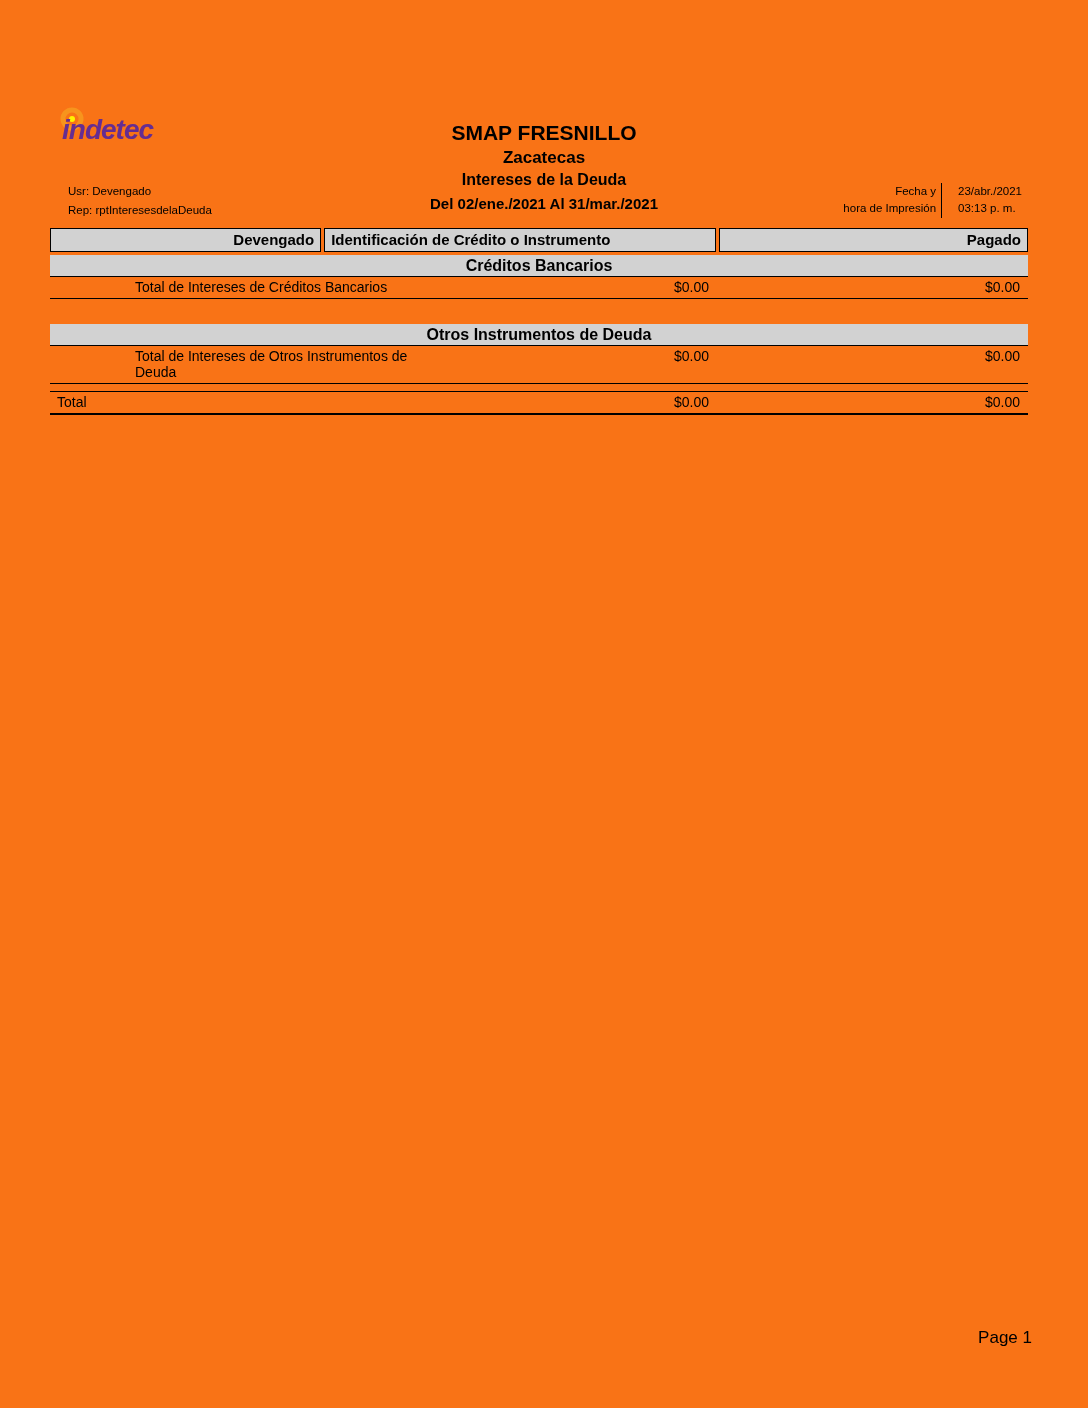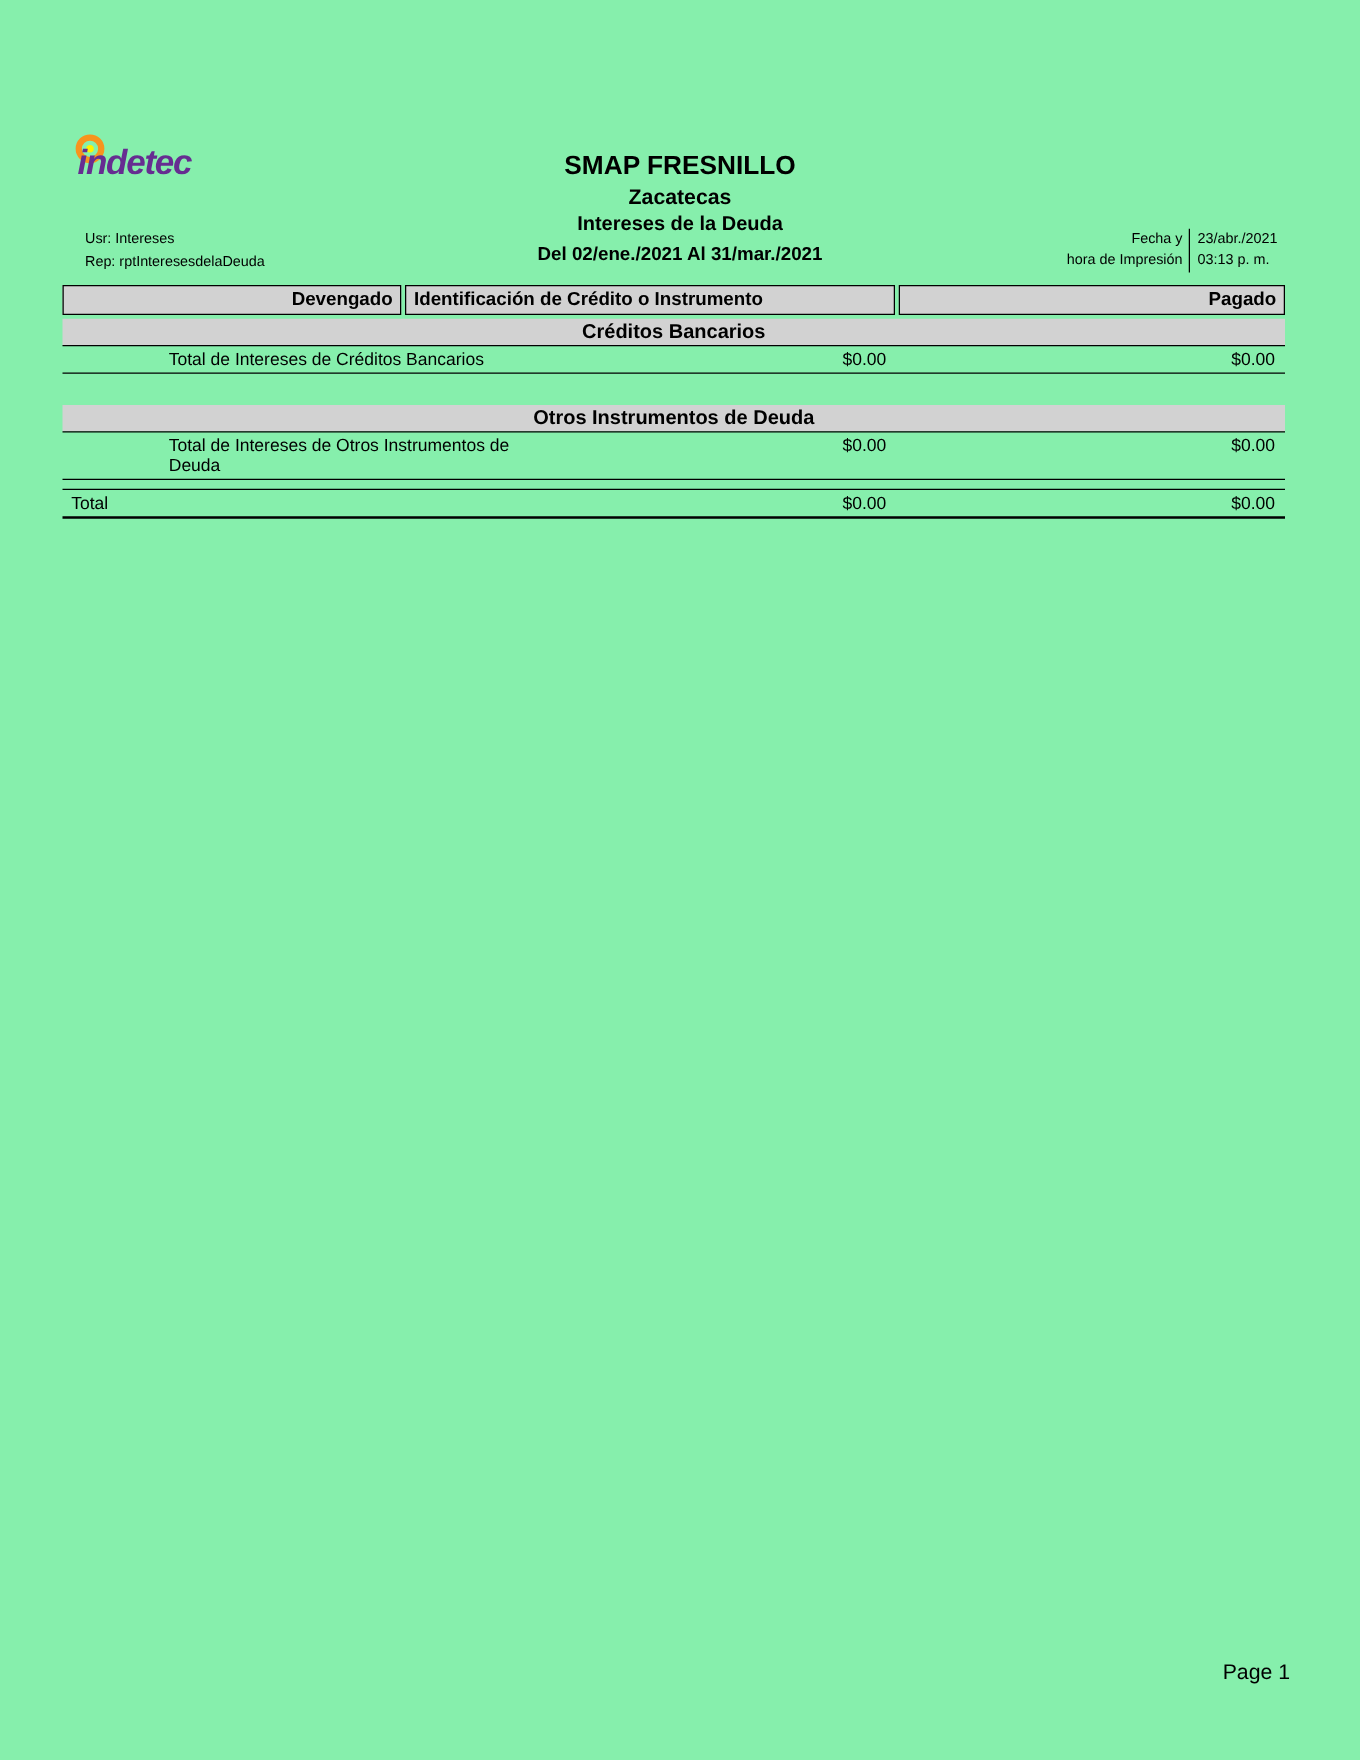--- a/index.html
+++ b/index.html
@@ -1,21 +1,21 @@
 <!DOCTYPE html>
 <html><head>
 <meta charset="utf-8">
 <style>
   * { margin:0; padding:0; box-sizing:border-box; }
   html,body { background:#ffffff; }
   body { font-family:"Liberation Sans", sans-serif; color:#000; }
   .page {
     position:relative;
     width:1088px; height:1408px;
-    background:#86efac;
+    background:#f97316;
     overflow:hidden;
   }
 
   
   .logo {
     position:absolute; left:52px; top:106px;
     display:flex; align-items:flex-end;
   }
   .logo svg { display:block; }
   .logo-text {
@@ -39,21 +39,21 @@
     position:absolute; left:68px; top:182px;
     font-size:11.5px; line-height:1.65;
   }
 
   
   .print-info {
     position:absolute; top:183px; right:66px;
     display:flex; font-size:11.5px; line-height:1.5;
   }
   .pi-labels { text-align:right; padding-right:5px; }
-  .pi-values { border-left:1px solid #000; padding-left:6px; }
+  .pi-values { border-left:1px solid #000; padding-left:16px; }
 
   
   .report-table {
     position:absolute; left:50px; top:228px; width:978px;
     font-size:14px;
   }
   .thead { display:flex; gap:3px; }
   .th {
     background:#d2d2d2; border:1px solid #000;
     font-weight:bold; font-size:15px;
@@ -106,21 +106,21 @@
   </div>
 
   <div class="center-header">
     <div class="ch-title">SMAP FRESNILLO</div>
     <div class="ch-sub">Zacatecas</div>
     <div class="ch-report">Intereses de la Deuda</div>
     <div class="ch-period">Del 02/ene./2021 Al 31/mar./2021</div>
   </div>
 
   <div class="user-info">
-    <div>Usr: Intereses</div>
+    <div>Usr: Devengado</div>
     <div>Rep: rptInteresesdelaDeuda</div>
   </div>
 
   <div class="print-info">
     <div class="pi-labels">
       <div>Fecha y</div>
       <div>hora de Impresión</div>
     </div>
     <div class="pi-values">
       <div>23/abr./2021</div>

